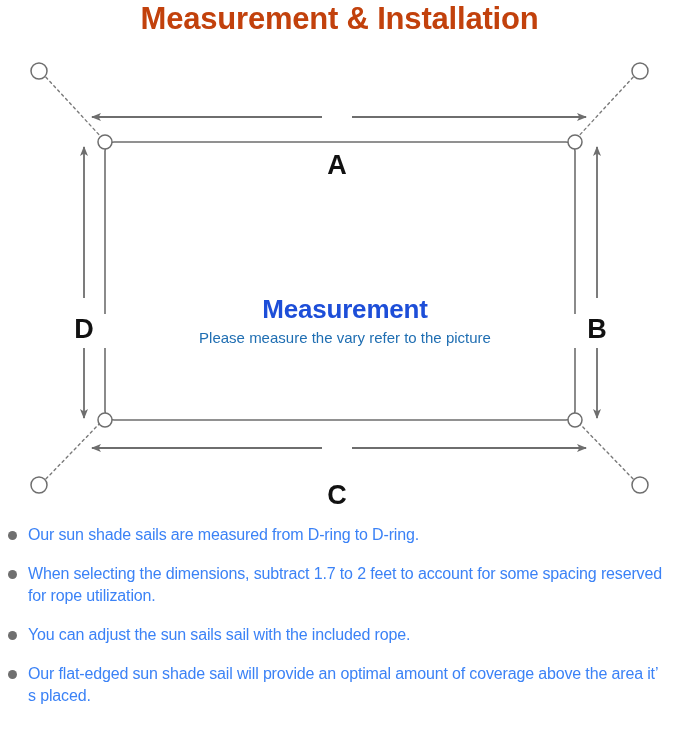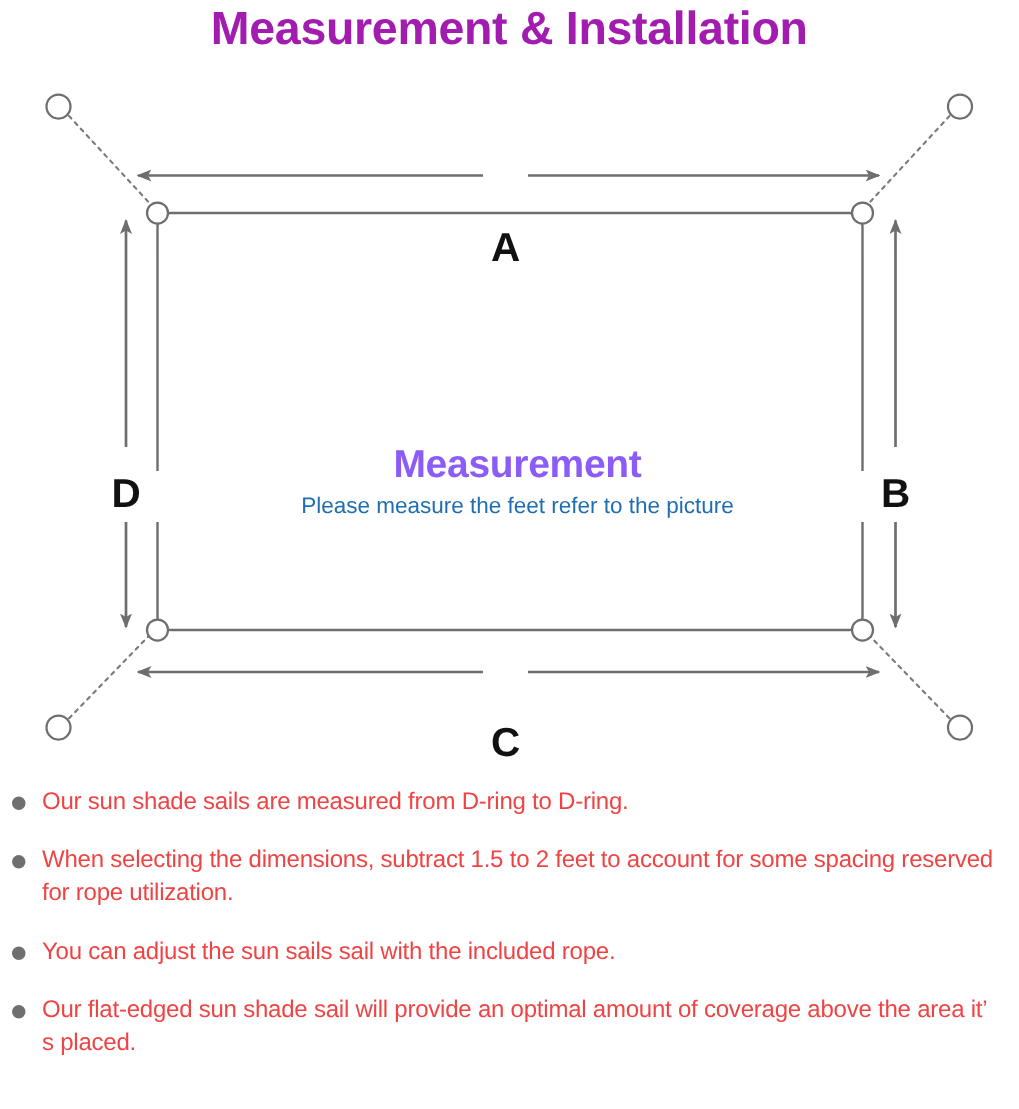--- a/index.html
+++ b/index.html
@@ -20,21 +20,21 @@
   .title {
     position: absolute;
     top: 0px;
     left: 0;
     width: 679px;
     text-align: center;
     font-family: "Liberation Sans", sans-serif;
     font-size: 31px;
     font-weight: bold;
     letter-spacing: -0.2px;
-    color: #a21caf;
+    color: #c2410c;
     line-height: 38px;
     white-space: nowrap;
   }
 
   
   .diagram {
     position: absolute;
     top: 50px;
     left: 0;
     width: 679px;
@@ -43,21 +43,21 @@
   .diagram svg {
     display: block;
   }
 
   
   .sail-label {
     position: absolute;
     left: 105px;
     width: 480px;
     text-align: center;
-    color: #8b5cf6;
+    color: #1d4ed8;
   }
   .sail-label-main {
     top: 244px;
     font-size: 26px;
     font-weight: bold;
     line-height: 30px;
     letter-spacing: -0.2px;
   }
   .sail-label-sub {
     top: 278px;
@@ -104,21 +104,21 @@
     border-radius: 50%;
     background: #6f6f6f;
     margin-top: 7px;
     margin-right: 11px;
   }
   .note-text {
     flex: 1 1 auto;
     font-family: "Liberation Sans", sans-serif;
     font-size: 16px;
     line-height: 22px;
-    color: #ef4444;
+    color: #3b82f6;
     letter-spacing: -0.15px;
   }
 </style>
 </head>
 <body>
 
 <div class="title">Measurement &amp; Installation</div>
 
 <div class="diagram">
   <svg width="679" height="460" viewBox="0 0 679 460">
@@ -161,36 +161,36 @@
 
       <line x1="84" y1="248" x2="84" y2="97" marker-end="url(#arrHead)"></line>
       <line x1="84" y1="278" x2="84" y2="368" marker-end="url(#arrHead)"></line>
 
       <line x1="597" y1="248" x2="597" y2="97" marker-end="url(#arrHead)"></line>
       <line x1="597" y1="278" x2="597" y2="368" marker-end="url(#arrHead)"></line>
     </g>
   </svg>
 
   <div class="sail-label sail-label-main">Measurement</div>
-  <div class="sail-label sail-label-sub">Please measure the feet refer to the picture</div>
+  <div class="sail-label sail-label-sub">Please measure the vary refer to the picture</div>
 
   <div class="dim-letter dim-a">A</div>
   <div class="dim-letter dim-b">B</div>
   <div class="dim-letter dim-c">C</div>
   <div class="dim-letter dim-d">D</div>
 </div>
 
 <div class="notes">
   <div class="note-row">
     <span class="note-bullet"></span>
     <span class="note-text">Our sun shade sails are measured from D-ring to D-ring.</span>
   </div>
   <div class="note-row">
     <span class="note-bullet"></span>
-    <span class="note-text">When selecting the dimensions, subtract 1.5 to 2 feet to account for some spacing reserved for rope utilization.</span>
+    <span class="note-text">When selecting the dimensions, subtract 1.7 to 2 feet to account for some spacing reserved for rope utilization.</span>
   </div>
   <div class="note-row">
     <span class="note-bullet"></span>
     <span class="note-text">You can adjust the sun sails sail with the included rope.</span>
   </div>
   <div class="note-row">
     <span class="note-bullet"></span>
     <span class="note-text">Our flat-edged sun shade sail will provide an optimal amount of coverage above the area it’ s placed.</span>
   </div>
 </div>

